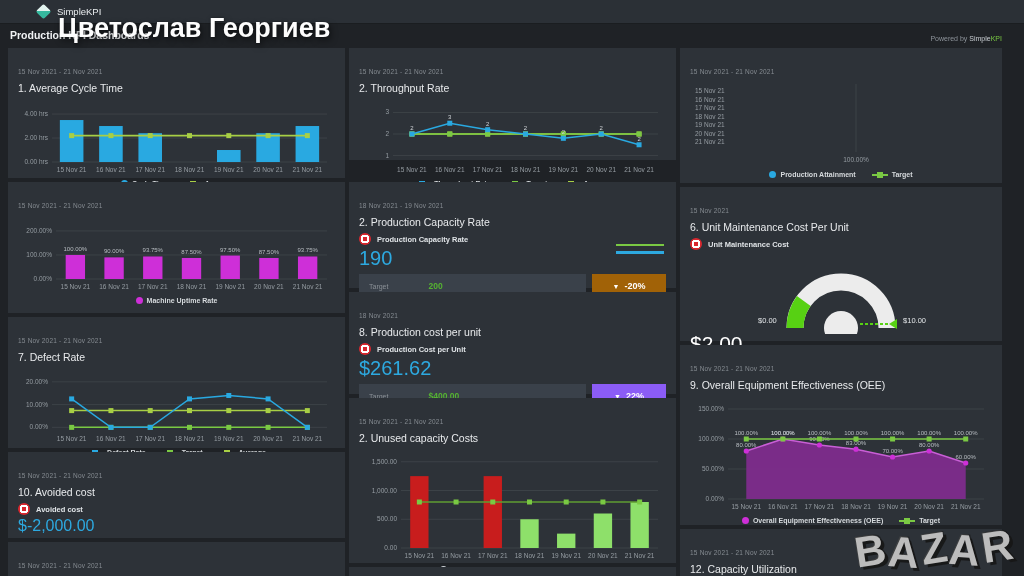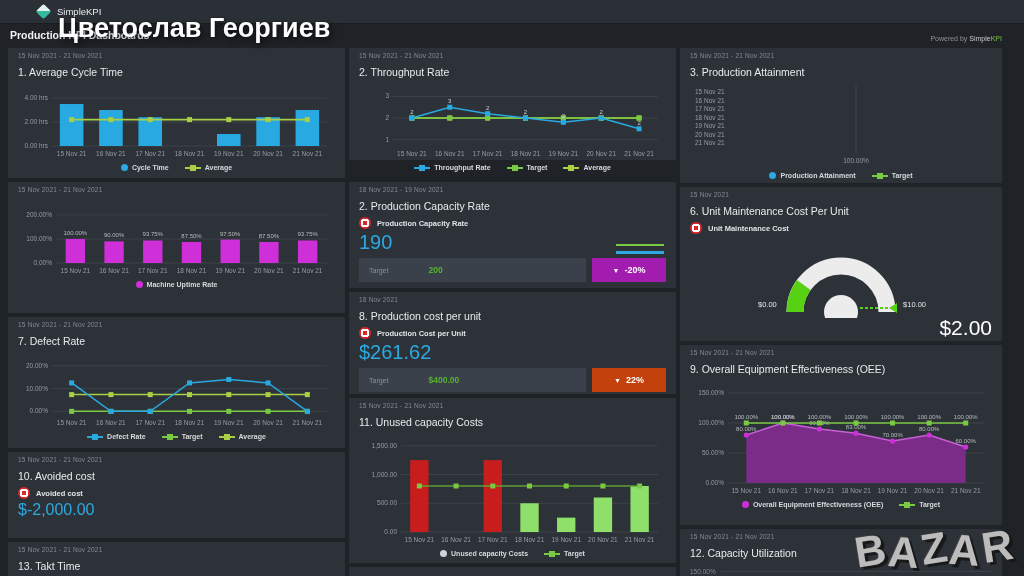--- a/index.html
+++ b/index.html
@@ -9,21 +9,21 @@
   .topbar{position:absolute;top:0;left:0;right:0;height:24px;background:#2b3036;display:flex;
           align-items:center;padding-left:38px;gap:8px;z-index:2;border-bottom:1px solid #1a1d20}
   .logo{width:11px;height:11px;transform:rotate(45deg);border-radius:2px;
         background:linear-gradient(135deg,#e2f3ef 0 45%,#35b89e 45% 100%)}
   .appname{color:#e9ecee;font-size:9.5px}
   .pagetitle{position:absolute;top:29px;left:10px;font-size:10.5px;font-weight:700;color:#f0f2f4;z-index:1}
   .powered{position:absolute;top:35px;right:22px;font-size:7px;color:#8d939a;z-index:1}
   .powered .brand{color:#c7ccd1}
   .powered .kpi{color:var(--green,#7ac943)}
 
-  .panel{position:absolute;background:#2d3238;padding:4px 10px}
+  .panel{position:absolute;background:#2d3238;padding:20px 10px}
   .p-date{font-size:6.5px;color:#858b91;margin-bottom:7px;letter-spacing:.2px}
   .p-title{font-size:10.5px;color:#e8eaec;font-weight:400;margin:0 0 5px}
   .chartbox{width:100%}
   svg{display:block}
   svg .ax{fill:#969da3;font-size:6.5px;font-family:"Liberation Sans",sans-serif}
   svg .dl{font-size:6px;font-family:"Liberation Sans",sans-serif}
   .legend{display:flex;justify-content:center;gap:16px;margin-top:5px;align-items:center}
   .li{display:flex;align-items:center;gap:4px;font-size:7px;color:#d6dadd;font-weight:700;cursor:pointer}
   .sw{display:inline-block}
   .sw.circle{width:7px;height:7px;border-radius:50%;background:var(--c)}
@@ -315,50 +315,50 @@
   <div class="big-value" style="margin-bottom:4px">190</div>
   <div class="spark">
       <div class="s1"></div>
       <div class="s2"></div>
     </div>
   <div class="kpi-row">
     <div class="target-box">
       <span class="target-label">Target</span>
       <span class="target-value">200</span>
     </div>
-    <div class="badge" style="background: #a21caf;">
+    <div class="badge" style="background: #a16207;">
       <span class="arrow">▼</span>
       <span>-20%</span>
     </div>
   </div>
 </section>
 
 <section class="panel" style="left:349px;top:292px;width:327px;height:102px">
   <div class="p-date">18 Nov 2021</div>
   <h3 class="p-title">8. Production cost per unit</h3>
   <div class="metric">
     <span class="kpi-icon"></span>
     <span class="metric-label">Production Cost per Unit</span>
   </div>
   <div class="big-value" style="margin-bottom:4px">$261.62</div>
   <div class="kpi-row">
     <div class="target-box">
       <span class="target-label">Target</span>
       <span class="target-value">$400.00</span>
     </div>
-    <div class="badge" style="background: #c2410c;">
+    <div class="badge" style="background: #8b5cf6;">
       <span class="arrow">▼</span>
       <span>22%</span>
     </div>
   </div>
 </section>
 
 <section class="panel" style="left:349px;top:398px;width:327px;height:165px">
   <div class="p-date">15 Nov 2021 - 21 Nov 2021</div>
-  <h3 class="p-title">11. Unused capacity Costs</h3>
+  <h3 class="p-title">2. Unused capacity Costs</h3>
   <div class="chartbox">
       <svg viewBox="0 0 307 112" width="307" height="112">
         <line x1="42" x2="299" y1="12.75" y2="12.75" stroke="#3c4247" stroke-width="1"></line>
         <text x="38" y="14.75" text-anchor="end" class="ax">1,500.00</text>
         <line x1="42" x2="299" y1="41.5" y2="41.5" stroke="#3c4247" stroke-width="1"></line>
         <text x="38" y="43.5" text-anchor="end" class="ax">1,000.00</text>
         <line x1="42" x2="299" y1="70.25" y2="70.25" stroke="#3c4247" stroke-width="1"></line>
         <text x="38" y="72.25" text-anchor="end" class="ax">500.00</text>
         <line x1="42" x2="299" y1="99" y2="99" stroke="#3c4247" stroke-width="1"></line>
         <text x="38" y="101" text-anchor="end" class="ax">0.00</text>
@@ -394,21 +394,20 @@
         <span class="sw linedot" style="--c: #7ac943;"></span>
         <span>Target</span>
       </span>
     </div>
 </section>
 
 <section class="panel" style="left:349px;top:567px;width:327px;height:9px"></section>
 
 <section class="panel" style="left:680px;top:48px;width:322px;height:135px">
   <div class="p-date">15 Nov 2021 - 21 Nov 2021</div>
-  <h3 class="p-title">3. Production Attainment</h3>
   <div class="chartbox">
       <svg viewBox="0 0 302 84" width="302" height="84">
         <text x="5" y="11" class="ax">15 Nov 21</text>
         <text x="5" y="19.5" class="ax">16 Nov 21</text>
         <text x="5" y="28" class="ax">17 Nov 21</text>
         <text x="5" y="36.5" class="ax">18 Nov 21</text>
         <text x="5" y="45" class="ax">19 Nov 21</text>
         <text x="5" y="53.5" class="ax">20 Nov 21</text>
         <text x="5" y="62" class="ax">21 Nov 21</text>
         <line x1="166" x2="166" y1="2" y2="70" stroke="#3c4247" stroke-width="1"></line>
@@ -438,21 +437,21 @@
       <svg viewBox="0 0 170 80" width="170" height="80">
         <path d="M 39 74 A 46 46 0 0 1 131 74" stroke="#ececec" stroke-width="17" fill="none"></path>
         <path d="M 39 74 A 46 46 0 0 1 47.78521825875242 46.96187839454623" stroke="#57d113" stroke-width="17" fill="none"></path>
         <circle cx="85" cy="74" r="17" fill="#ececec"></circle>
         <line x1="104" x2="133" y1="70" y2="70" stroke="#57d113" stroke-width="2" stroke-dasharray="3,2"></line>
         <polygon points="141,65 141,75 133,70" fill="#57d113"></polygon>
       </svg>
     <div class="gmin">$0.00</div>
     <div class="gmax">$10.00</div>
   </div>
-  <div class="gvalue" style="text-align:right">$2.00</div>
+  <div class="gvalue" style="text-align:left">$2.00</div>
 </section>
 
 <section class="panel" style="left:680px;top:345px;width:322px;height:180px">
   <div class="p-date">15 Nov 2021 - 21 Nov 2021</div>
   <h3 class="p-title">9. Overall Equipment Effectiveness (OEE)</h3>
   <div class="chartbox">
       <svg viewBox="0 0 302 116" width="302" height="116">
         <line x1="38" x2="294" y1="13" y2="13" stroke="#3c4247" stroke-width="1"></line>
         <text x="34" y="15" text-anchor="end" class="ax">150.00%</text>
         <line x1="38" x2="294" y1="43" y2="43" stroke="#3c4247" stroke-width="1"></line>

